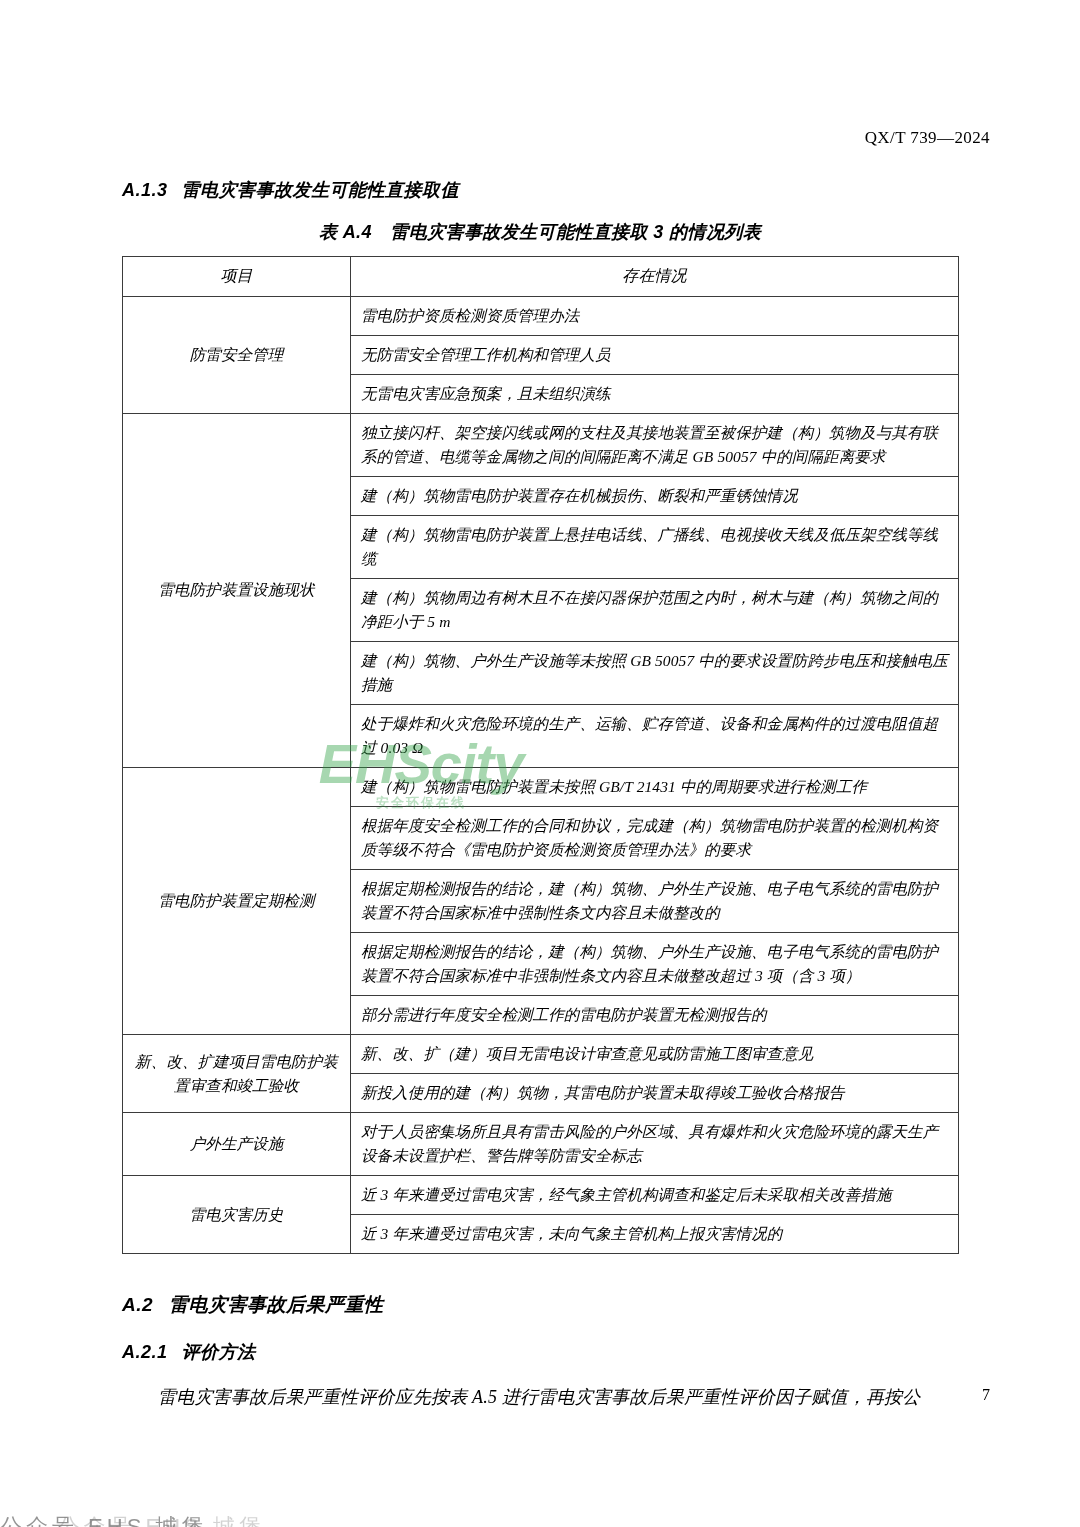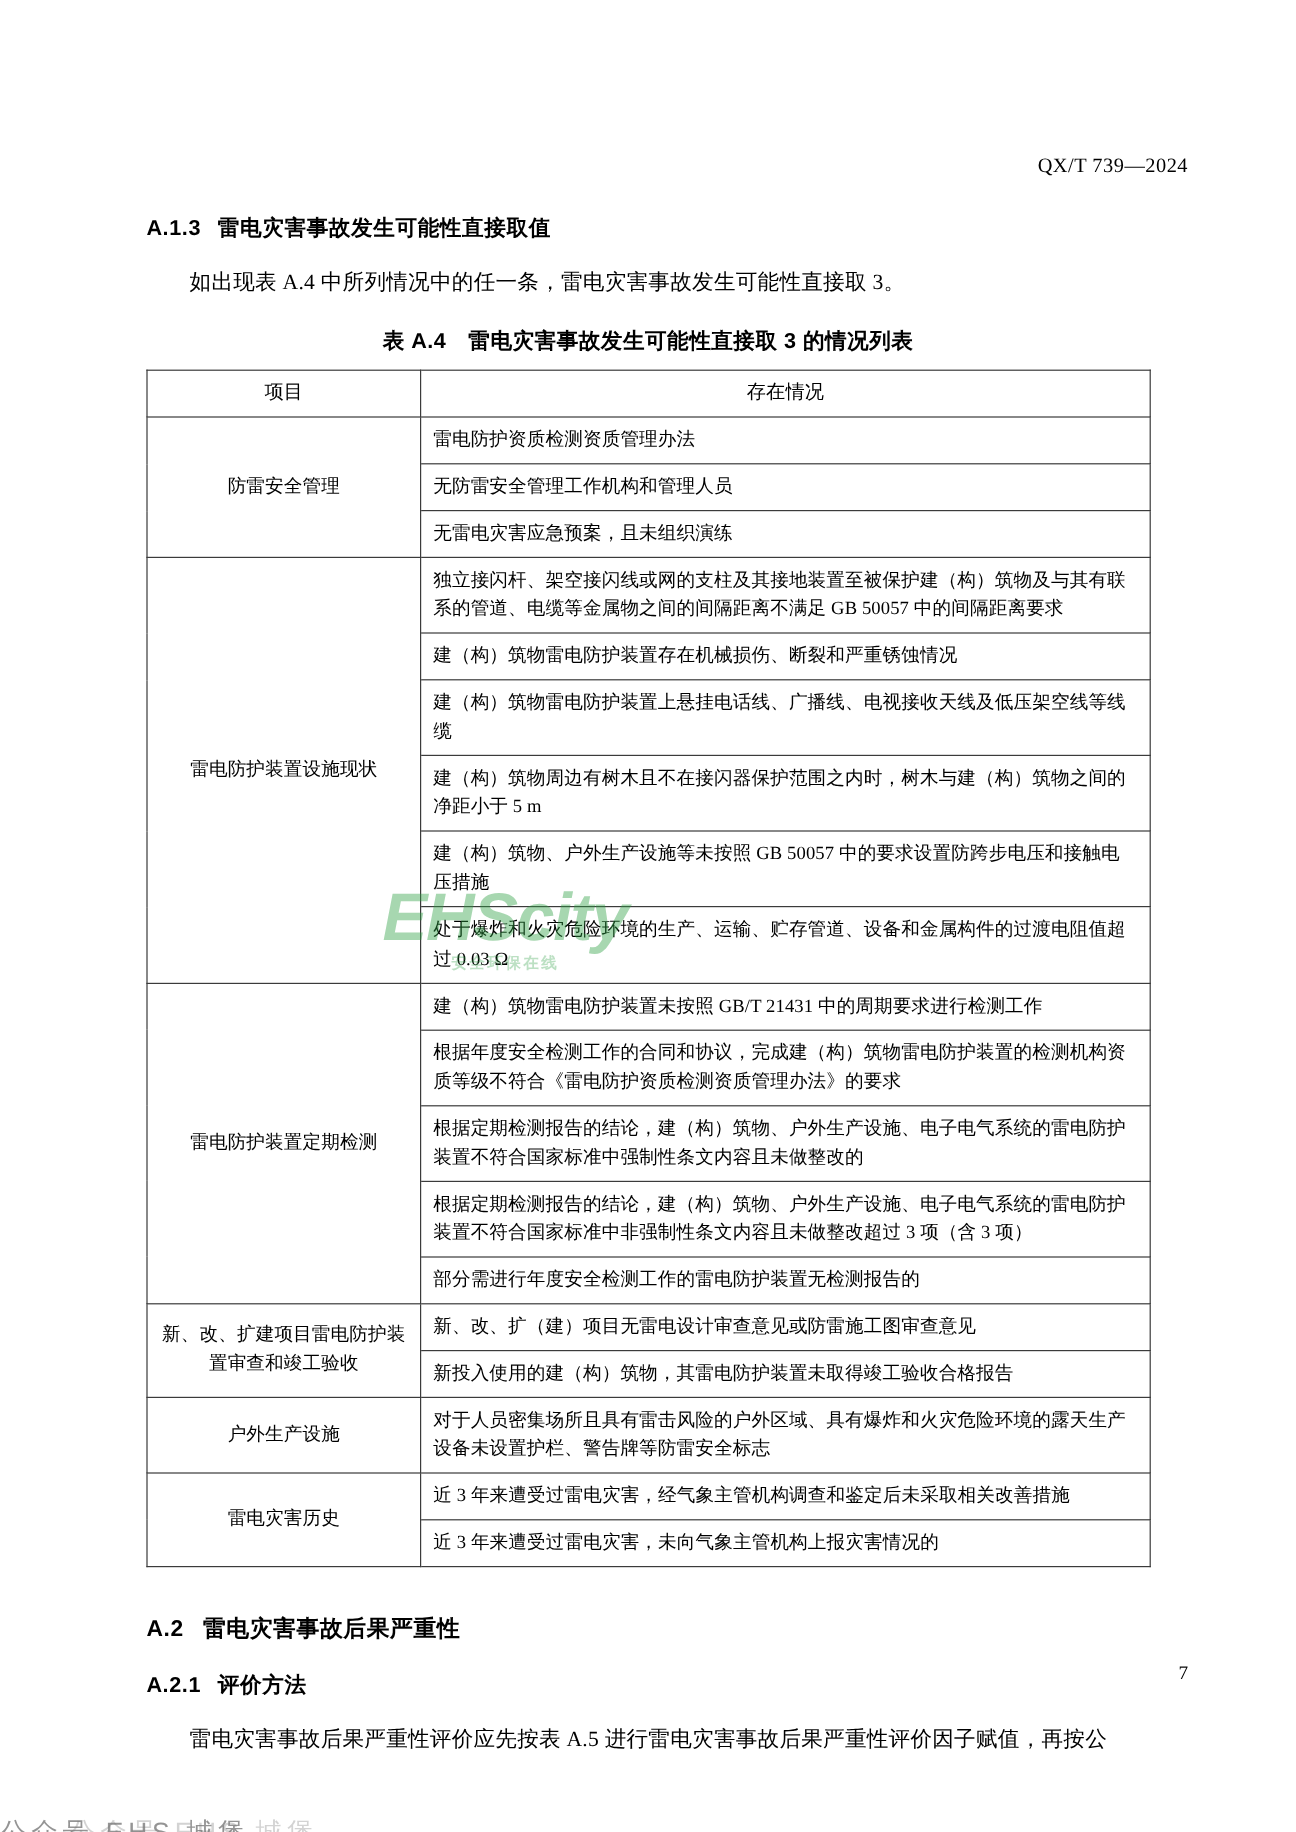--- a/index.html
+++ b/index.html
@@ -28,20 +28,21 @@
     top: 128px;
     font-size: 17px;
     letter-spacing: 0.4px;
     font-family: "Liberation Serif", serif;
   }
   .content {
     position: absolute;
     left: 122px;
     top: 178px;
     width: 836px;
+    font-style: italic;
   }
   .h3 {
     font-size: 18px;
     font-weight: bold;
     font-family: "Liberation Sans", sans-serif;
     letter-spacing: 0.5px;
     margin: 0 0 18px 0;
   }
   .h3 .num { margin-right: 14px; }
   .para {
@@ -162,21 +163,20 @@
 <div class="page">
 
   <div class="header-std">QX/T 739—2024</div>
 
   <div class="content">
 
     <div class="h3">
       <span class="num">A.1.3</span><span>雷电灾害事故发生可能性直接取值</span>
     </div>
 
-    <p class="para">如出现表 A.4 中所列情况中的任一条，雷电灾害事故发生可能性直接取 3。</p>
 
     <div class="table-caption">表 A.4　雷电灾害事故发生可能性直接取 3 的情况列表</div>
 
     <table class="std">
       <colgroup>
         <col style="width:228px">
         <col style="width:608px">
       </colgroup>
       <thead>
         <tr>

